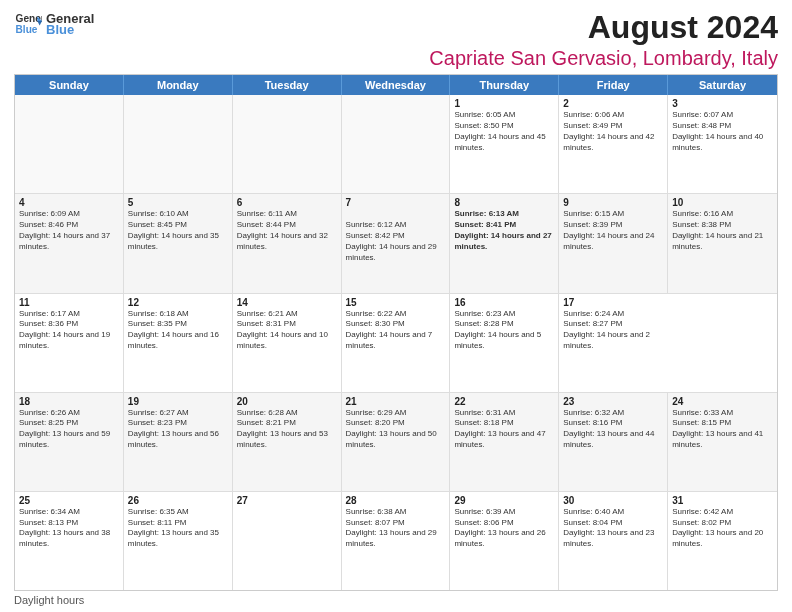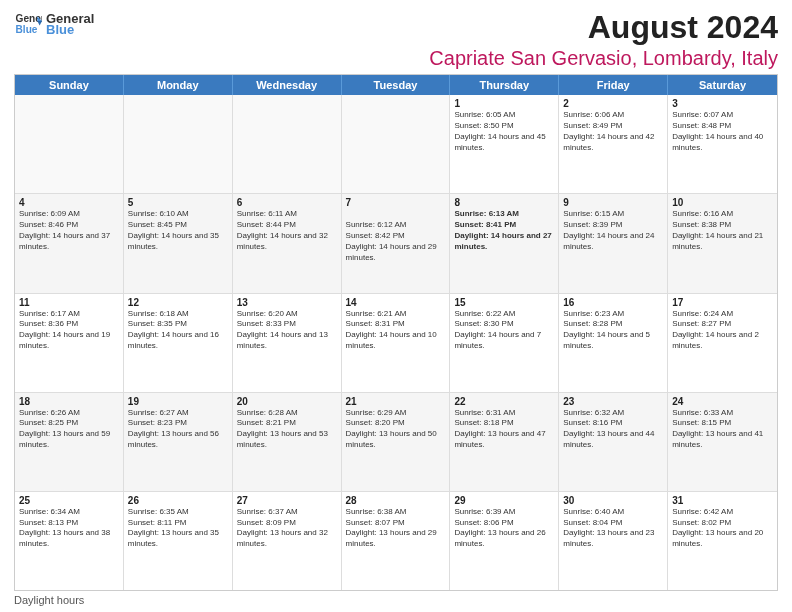--- a/index.html
+++ b/index.html
@@ -129,22 +129,22 @@
     <div class="title-block">
       <div class="main-title">August 2024</div>
       <div class="sub-title">Capriate San Gervasio, Lombardy, Italy</div>
     </div>
   </div>
 
   <div class="calendar">
     <div class="cal-header-row" id="cal-header">
         <div class="cal-header-cell">Sunday</div>
         <div class="cal-header-cell">Monday</div>
+        <div class="cal-header-cell">Tuesday</div>
         <div class="cal-header-cell">Wednesday</div>
-        <div class="cal-header-cell">Tuesday</div>
         <div class="cal-header-cell">Thursday</div>
         <div class="cal-header-cell">Friday</div>
         <div class="cal-header-cell">Saturday</div>
       </div>
     <div class="cal-body" id="cal-body">
         <div class="cal-row">
           <div class="cal-cell empty"></div>
           <div class="cal-cell empty"></div>
           <div class="cal-cell empty"></div>
           <div class="cal-cell empty"></div>
@@ -218,26 +218,20 @@
 Sunset: 8:36 PM
 Daylight: 14 hours and 19 minutes.</div>
           </div>
           <div class="cal-cell">
             <span class="day-num">12</span>
             <div class="cell-info" style="white-space: pre-line;">Sunrise: 6:18 AM
 Sunset: 8:35 PM
 Daylight: 14 hours and 16 minutes.</div>
           </div>
           <div class="cal-cell">
-            <span class="day-num">13</span>
-            <div class="cell-info" style="white-space: pre-line;">Sunrise: 6:20 AM
-Sunset: 8:33 PM
-Daylight: 14 hours and 13 minutes.</div>
-          </div>
-          <div class="cal-cell">
             <span class="day-num">14</span>
             <div class="cell-info" style="white-space: pre-line;">Sunrise: 6:21 AM
 Sunset: 8:31 PM
 Daylight: 14 hours and 10 minutes.</div>
           </div>
           <div class="cal-cell">
             <span class="day-num">15</span>
             <div class="cell-info" style="white-space: pre-line;">Sunrise: 6:22 AM
 Sunset: 8:30 PM
 Daylight: 14 hours and 7 minutes.</div>
@@ -307,23 +301,20 @@
 Daylight: 13 hours and 38 minutes.</div>
           </div>
           <div class="cal-cell">
             <span class="day-num">26</span>
             <div class="cell-info" style="white-space: pre-line;">Sunrise: 6:35 AM
 Sunset: 8:11 PM
 Daylight: 13 hours and 35 minutes.</div>
           </div>
           <div class="cal-cell">
             <span class="day-num">27</span>
-            <div class="cell-info" style="white-space: pre-line;">Sunrise: 6:37 AM
-Sunset: 8:09 PM
-Daylight: 13 hours and 32 minutes.</div>
           </div>
           <div class="cal-cell">
             <span class="day-num">28</span>
             <div class="cell-info" style="white-space: pre-line;">Sunrise: 6:38 AM
 Sunset: 8:07 PM
 Daylight: 13 hours and 29 minutes.</div>
           </div>
           <div class="cal-cell">
             <span class="day-num">29</span>
             <div class="cell-info" style="white-space: pre-line;">Sunrise: 6:39 AM

